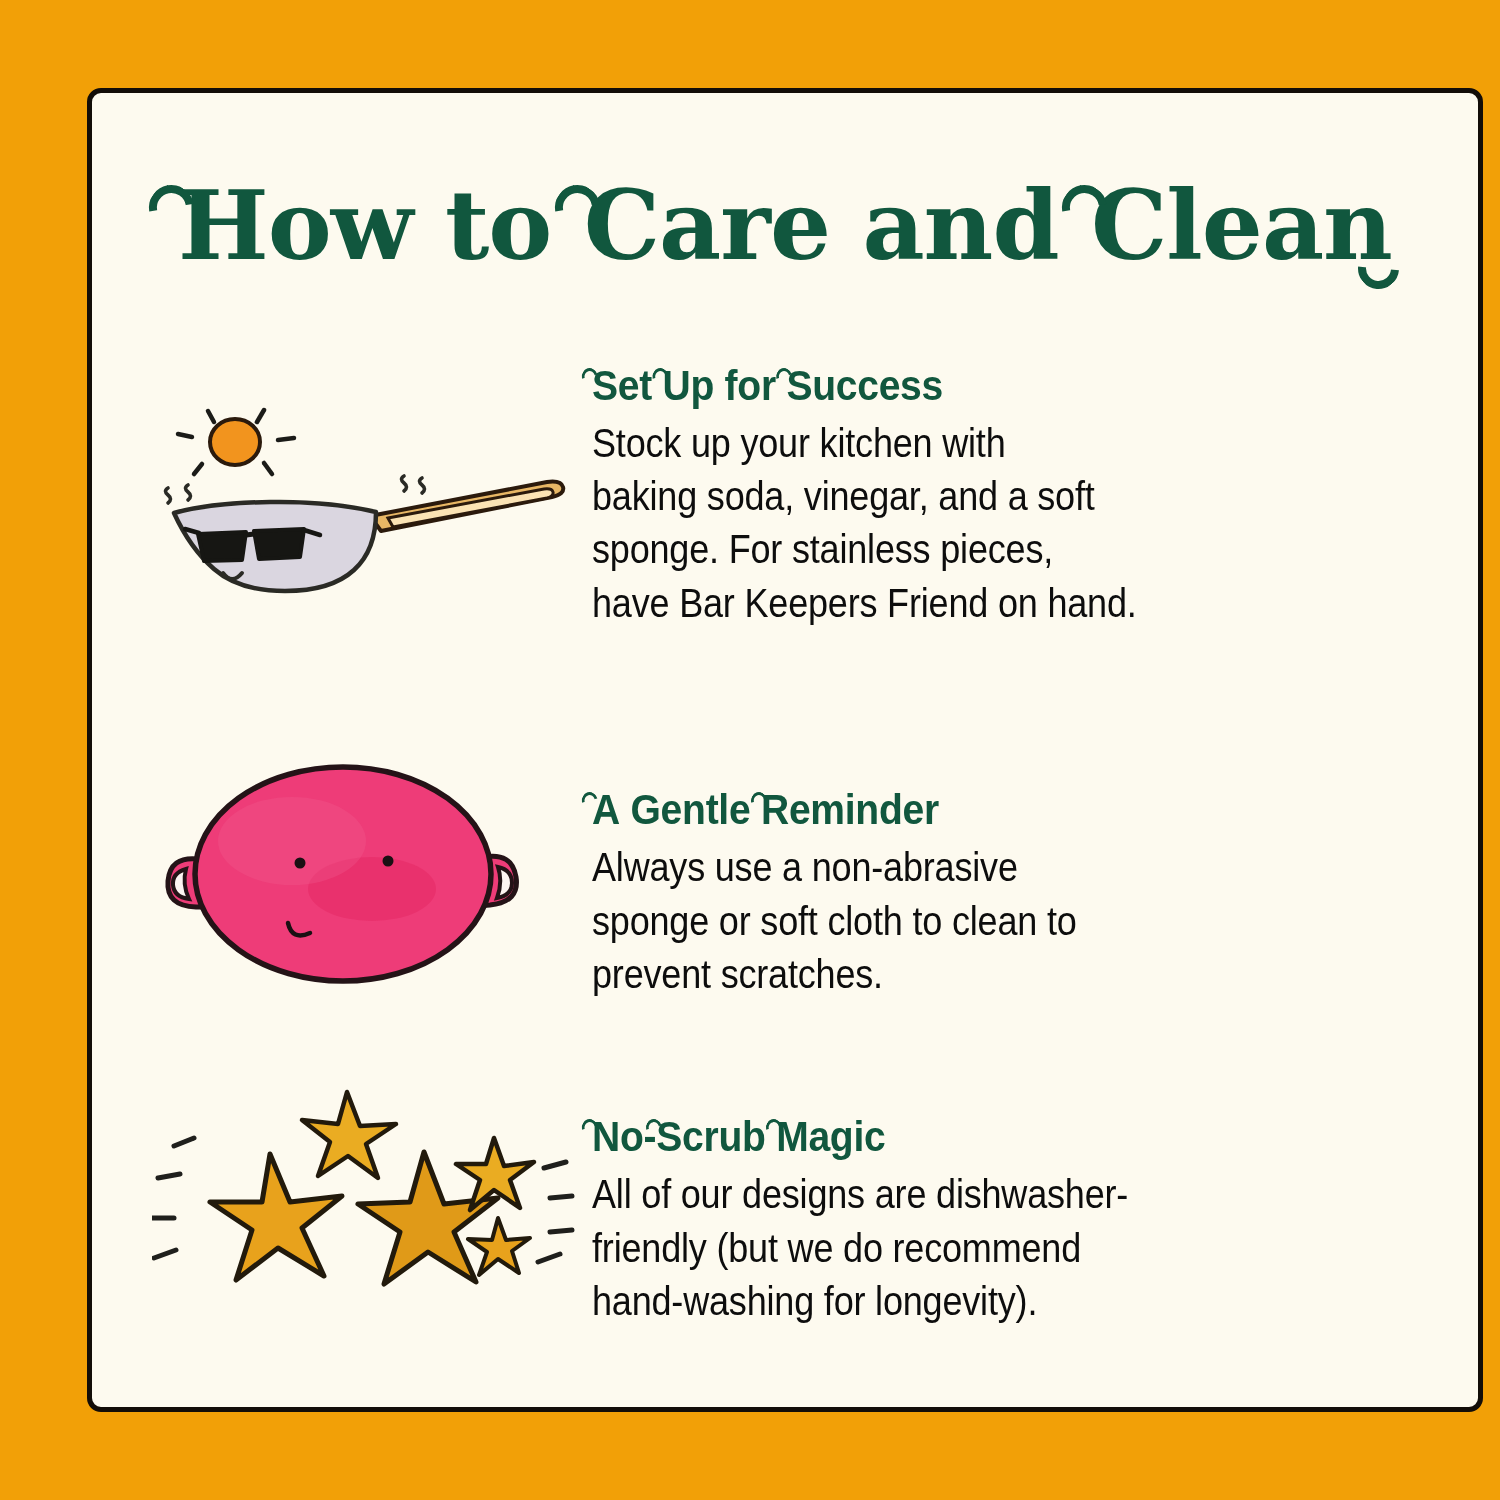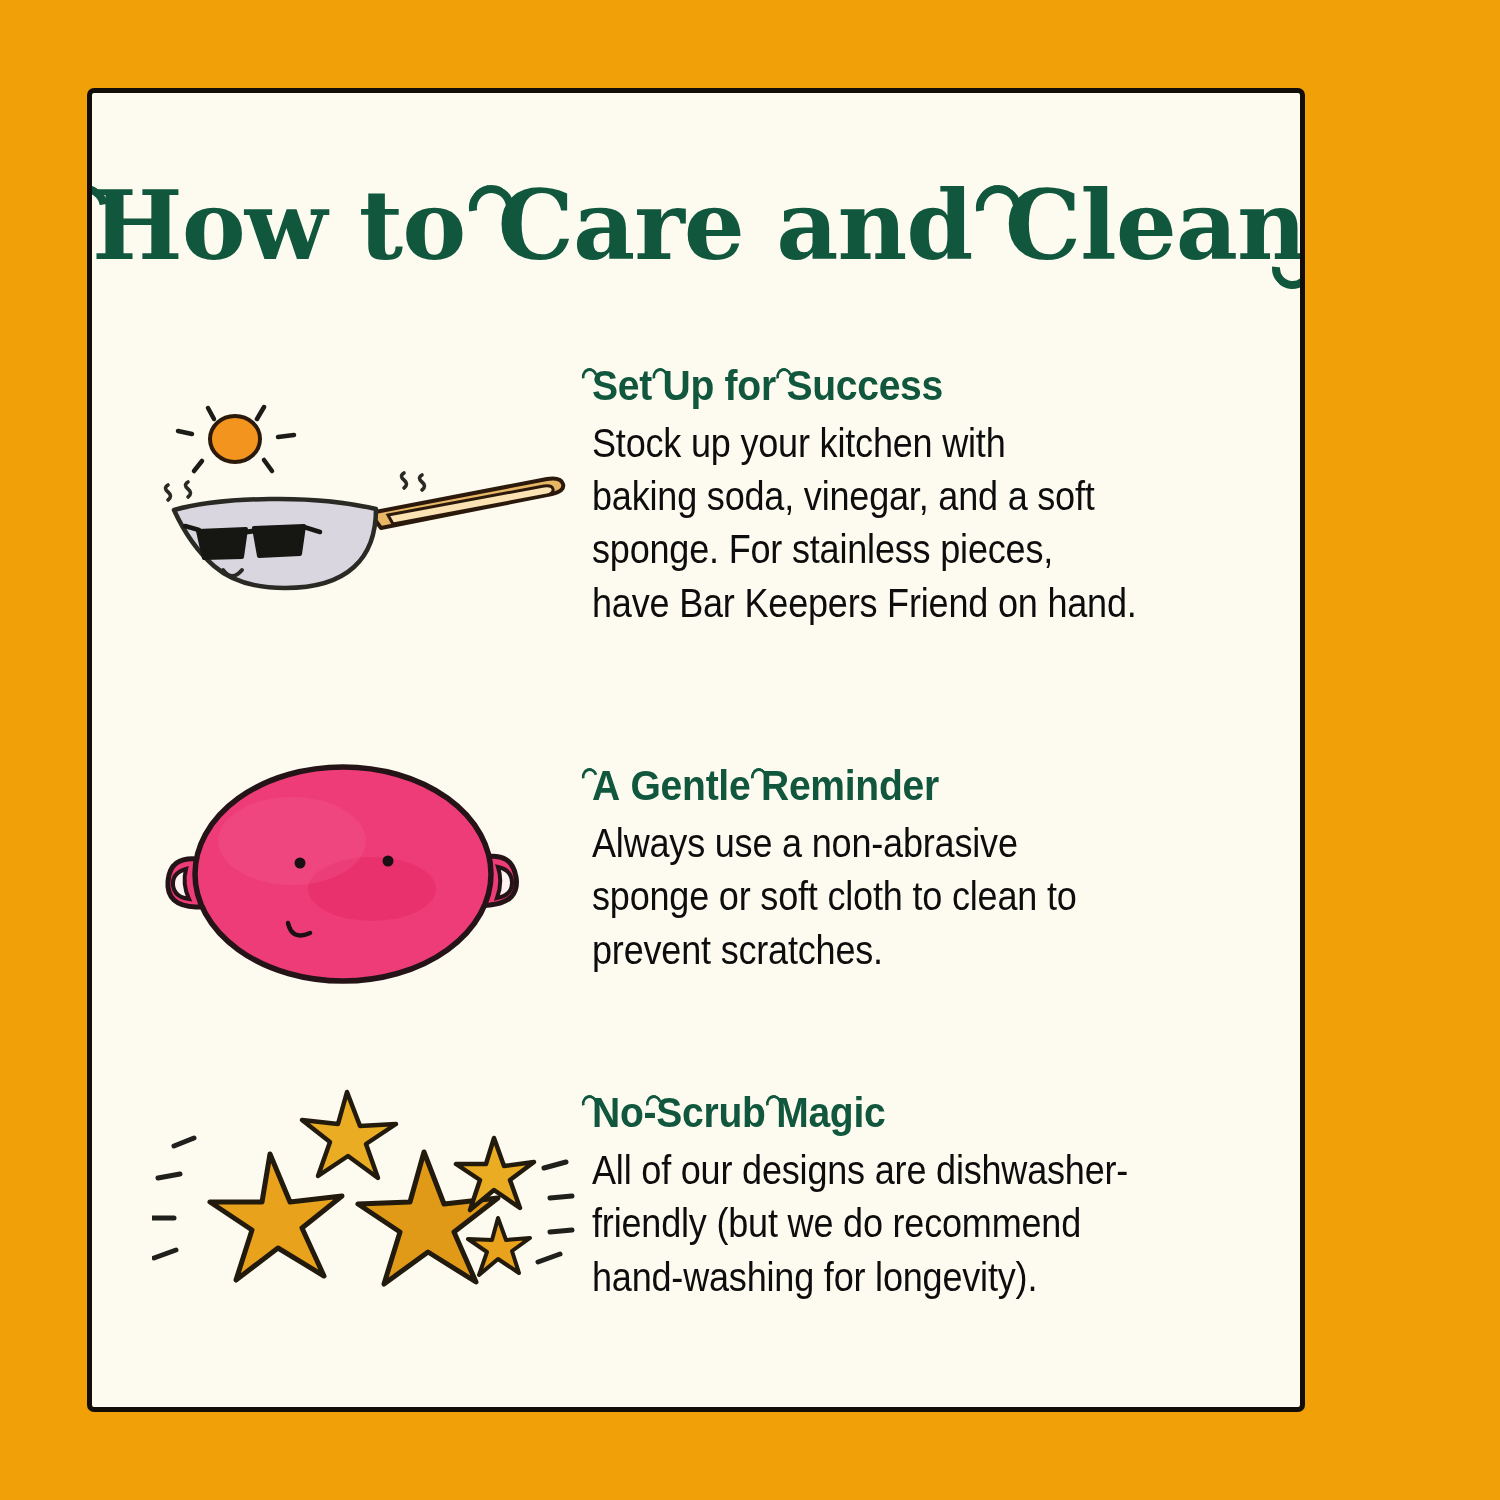--- a/index.html
+++ b/index.html
@@ -14,25 +14,25 @@
     height: 1500px;
     background: #F2A007;
     overflow: hidden;
     font-family: "Liberation Sans", sans-serif;
   }
 
   .card {
     position: absolute;
     left: 87px;
     top: 88px;
-    width: 1218px;
+    width: 1396px;
     height: 1324px;
     background: #FDFAEF;
     border: 5px solid #120D08;
-    border-radius: 7px;
+    border-radius: 14px;
     box-sizing: border-box;
     overflow: hidden;
   }
 
   
   .title {
     position: absolute;
     left: 0;
     top: 85px;
     width: 100%;
@@ -77,21 +77,21 @@
     border-radius: 50%;
     border-top-color: transparent;
     border-right-color: transparent;
     transform: rotate(-40deg);
   }
 
   
   .section {
     position: absolute;
     display: flex;
-    align-items: center;
+    align-items: flex-end;
     left: 60px;
     width: 1215px;
   }
   .sec-1 { top: 272px; }
   .sec-2 { top: 648px; }
   .sec-3 { top: 975px; }
 
   .art {
     position: relative;
     width: 440px;

